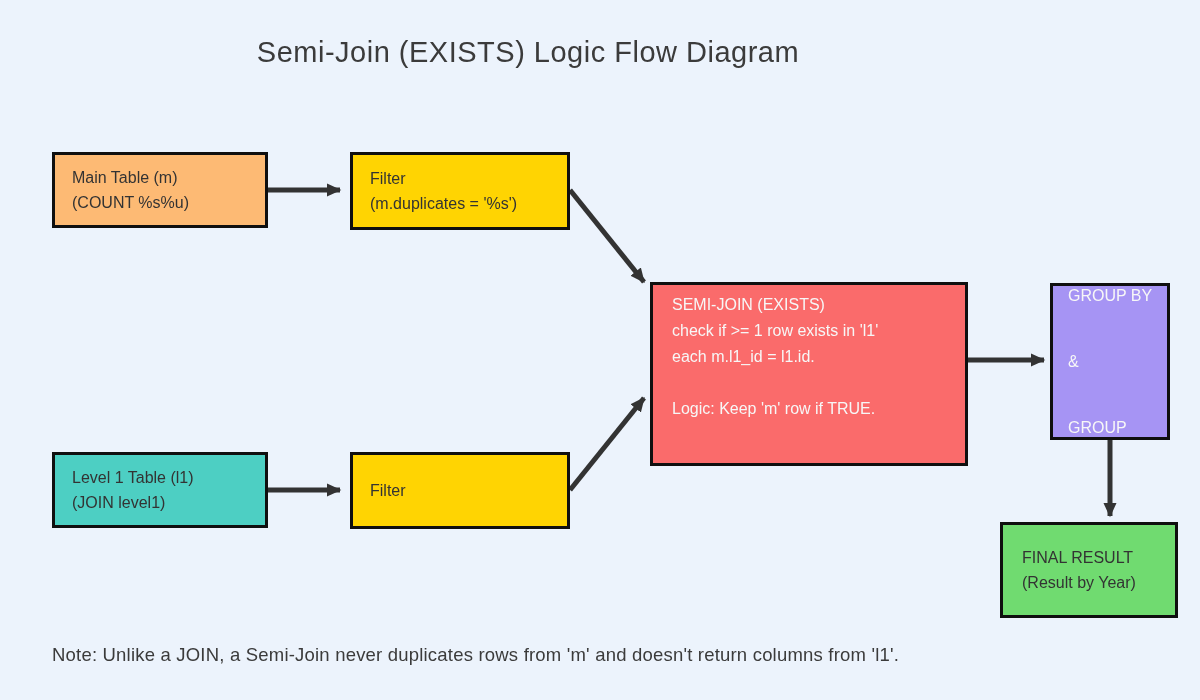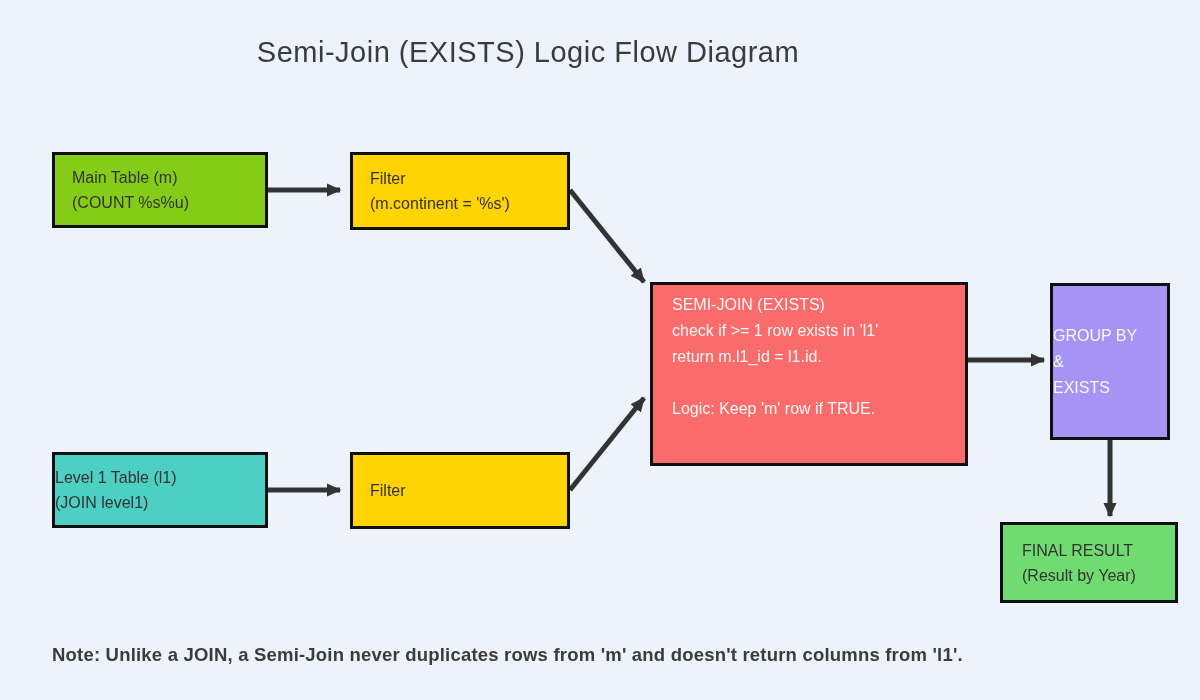--- a/index.html
+++ b/index.html
@@ -21,32 +21,32 @@
     border:3px solid #0f0f0f;
     box-sizing:border-box;
     font-size:16px;
     display:flex;flex-direction:column;justify-content:center;
     line-height:25px;
     white-space:nowrap;
   }
   .node .line{min-height:25px;}
   #node-main-table   {left:52px;  top:152px; width:216px; height:76px;  padding-left:17px;}
   #node-filter-main  {left:350px; top:152px; width:220px; height:78px;  padding-left:17px;}
-  #node-level1-table {left:52px;  top:452px; width:216px; height:76px;  }
+  #node-level1-table {left:52px;  top:452px; width:216px; height:76px;  padding-left:17px;}
   #node-filter-level1{left:350px; top:452px; width:220px; height:77px;  padding-left:17px;}
   #node-semi-join    {left:650px; top:282px; width:318px; height:184px; padding-left:19px;
                       justify-content:flex-start;padding-top:7px;line-height:26px;}
   #node-semi-join .line{min-height:26px;}
-  #node-group-by     {left:1050px;top:283px; width:120px; height:157px; line-height:26px;}
+  #node-group-by     {left:1050px;top:283px; width:120px; height:157px; padding-left:15px;line-height:26px;gap:40px;}
   #node-group-by .line{min-height:26px;}
-  #node-final-result {left:1000px;top:522px; width:178px; height:81px; padding-left:19px;}
+  #node-final-result {left:1000px;top:522px; width:178px; height:96px; padding-left:19px;}
   #arrows{position:absolute;inset:0;width:1200px;height:700px;pointer-events:none;}
   .note{
     position:absolute;left:52px;top:644px;
-    font-size:18.5px;letter-spacing:0.2px;font-weight:bold;
+    font-size:18.5px;letter-spacing:0.2px;
   }
 </style>
 </head>
 <body>
 
 <div id="canvas" style="background-color: rgb(236, 243, 252);">
 
   <div class="title" style="color: rgb(59, 59, 59);">Semi-Join (EXISTS) Logic Flow Diagram</div>
 
   <svg id="arrows" viewBox="0 0 1200 700" xmlns="http://www.w3.org/2000/svg">
@@ -56,51 +56,51 @@
       </marker>
     </defs>
     <line x1="268" y1="190" x2="340" y2="190" stroke-width="5" marker-end="url(#ah)" style="stroke: rgb(51, 51, 51);"></line>
     <line x1="268" y1="490" x2="340" y2="490" stroke-width="5" marker-end="url(#ah)" style="stroke: rgb(51, 51, 51);"></line>
     <line x1="570" y1="190" x2="644" y2="282" stroke-width="5" marker-end="url(#ah)" style="stroke: rgb(51, 51, 51);"></line>
     <line x1="570" y1="490" x2="644" y2="398" stroke-width="5" marker-end="url(#ah)" style="stroke: rgb(51, 51, 51);"></line>
     <line x1="968" y1="360" x2="1044" y2="360" stroke-width="5" marker-end="url(#ah)" style="stroke: rgb(51, 51, 51);"></line>
     <line x1="1110" y1="440" x2="1110" y2="516" stroke-width="5" marker-end="url(#ah)" style="stroke: rgb(51, 51, 51);"></line>
   </svg>
 
-  <div class="node" id="node-main-table" style="background-color: #84cc16; color: rgb(51, 51, 51); border-color: rgb(15, 15, 15);">
+  <div class="node" id="node-main-table" style="background-color: #fdba74; color: rgb(51, 51, 51); border-color: rgb(15, 15, 15);">
     <div class="line">Main Table (m)</div>
     <div class="line">(COUNT %s%u)</div>
   </div>
 
   <div class="node" id="node-filter-main" style="background-color: rgb(255, 212, 2); color: rgb(51, 51, 51); border-color: rgb(15, 15, 15);">
     <div class="line">Filter</div>
-    <div class="line">(m.continent = '%s')</div>
+    <div class="line">(m.duplicates = '%s')</div>
   </div>
 
   <div class="node" id="node-level1-table" style="background-color: rgb(77, 207, 195); color: rgb(51, 51, 51); border-color: rgb(15, 15, 15);">
     <div class="line">Level 1 Table (l1)</div>
     <div class="line">(JOIN level1)</div>
   </div>
 
   <div class="node" id="node-filter-level1" style="background-color: rgb(255, 212, 2); color: rgb(51, 51, 51); border-color: rgb(15, 15, 15);">
     <div class="line">Filter</div>
   </div>
 
   <div class="node" id="node-semi-join" style="background-color: rgb(250, 107, 107); color: rgb(247, 247, 247); border-color: rgb(15, 15, 15);">
     <div class="line">SEMI-JOIN (EXISTS)</div>
     <div class="line">check if &gt;= 1 row exists in 'l1'</div>
-    <div class="line">return m.l1_id = l1.id.</div>
+    <div class="line">each m.l1_id = l1.id.</div>
     <div class="line"></div>
     <div class="line">Logic: Keep 'm' row if TRUE.</div>
   </div>
 
   <div class="node" id="node-group-by" style="background-color: rgb(166, 148, 244); color: rgb(247, 247, 247); border-color: rgb(15, 15, 15);">
     <div class="line">GROUP BY</div>
     <div class="line">&amp;</div>
-    <div class="line">EXISTS</div>
+    <div class="line">GROUP</div>
   </div>
 
   <div class="node" id="node-final-result" style="background-color: rgb(112, 219, 112); color: rgb(51, 51, 51); border-color: rgb(15, 15, 15);">
     <div class="line">FINAL RESULT</div>
     <div class="line">(Result by Year)</div>
   </div>
 
   <div class="note" style="color: rgb(59, 59, 59);">Note: Unlike a JOIN, a Semi-Join never duplicates rows from 'm' and doesn't return columns from 'l1'.</div>
 </div>
 

